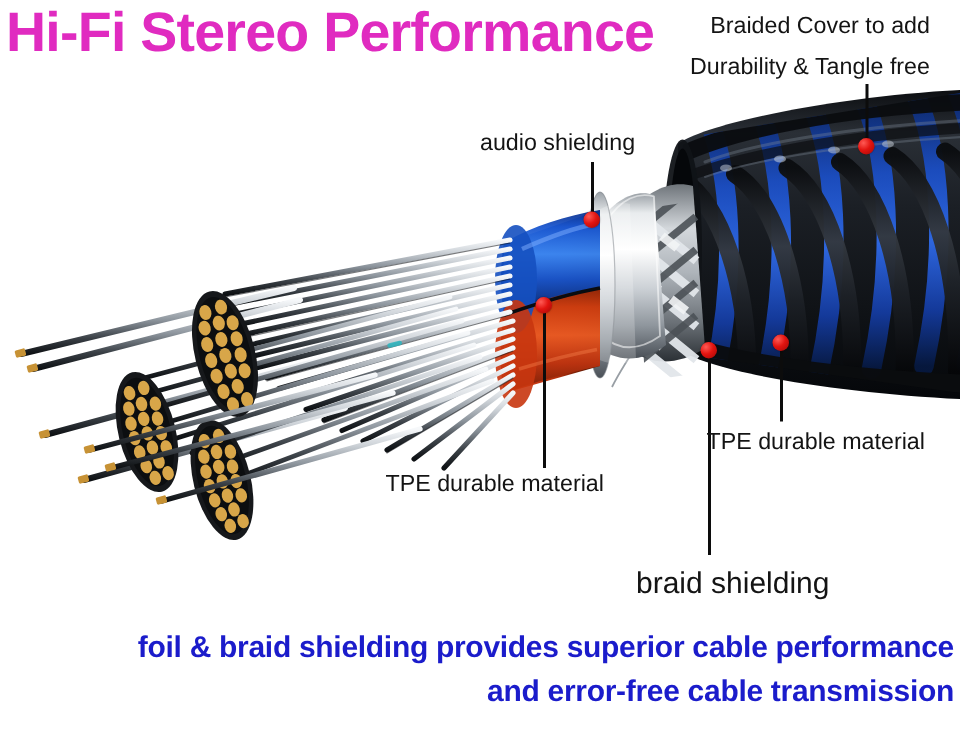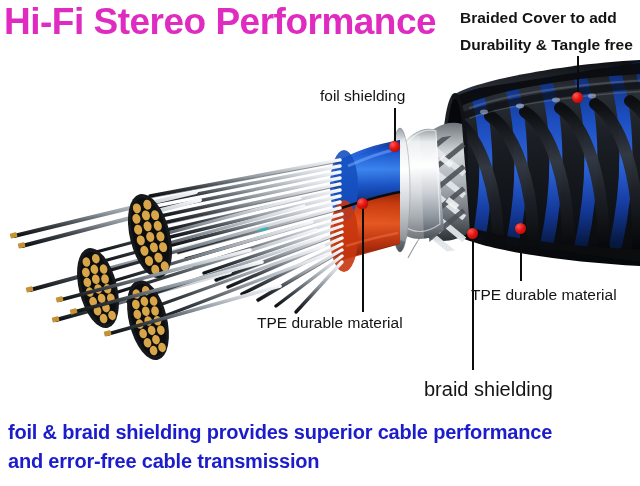--- a/index.html
+++ b/index.html
@@ -1,18 +1,18 @@
 <!DOCTYPE html>
 <html><head>
 <meta charset="utf-8">
 <style>
   html,body{margin:0;padding:0;background:#ffffff;}
   body{width:640px;height:486px;overflow:hidden;
        font-family:"Liberation Sans","DejaVu Sans",sans-serif;}
-  #page{position:relative;width:640px;height:486px;background:#ffffff;overflow:hidden;}
+  #page{position:relative;width:640px;height:486px;background:#ffffff;overflow:hidden;text-align:right;}
 
   
   .title{
     position:absolute;left:4px;top:0px;
     font-size:37px;line-height:44px;font-weight:bold;
     color:#e02bc0;letter-spacing:-0.5px;white-space:nowrap;
   }
 
   
   .callout{
@@ -389,26 +389,26 @@
   <div class="dot" style="left:357px;top:198px;"></div>
 
   <div class="leader" style="left:472px;top:238px;height:132px;"></div>
   <div class="dot" style="left:467px;top:228px;"></div>
 
   <div class="leader" style="left:520px;top:233px;height:48px;"></div>
   <div class="dot" style="left:515px;top:223px;"></div>
 
   <div class="title">Hi-Fi Stereo Performance</div>
 
-  <div class="callout two-line" style="left:460px;top:4px;font-weight:bold;">
+  <div class="callout two-line" style="left:460px;top:4px;">
     <div>Braided Cover to add</div>
     <div>Durability &amp; Tangle free</div>
   </div>
 
-  <div class="callout" style="left:320px;top:86px;">foil shielding</div>
+  <div class="callout" style="left:320px;top:86px;">audio shielding</div>
 
   <div class="callout" style="left:257px;top:313px;">TPE durable material</div>
 
   <div class="callout" style="left:471px;top:285px;">TPE durable material</div>
 
   <div class="callout" style="left:424px;top:380px;font-size:20px;">braid shielding</div>
 
   <div class="caption">
     <span class="l1">foil &amp; braid shielding provides superior cable performance</span>
     <span class="l2">and error-free cable transmission</span>

